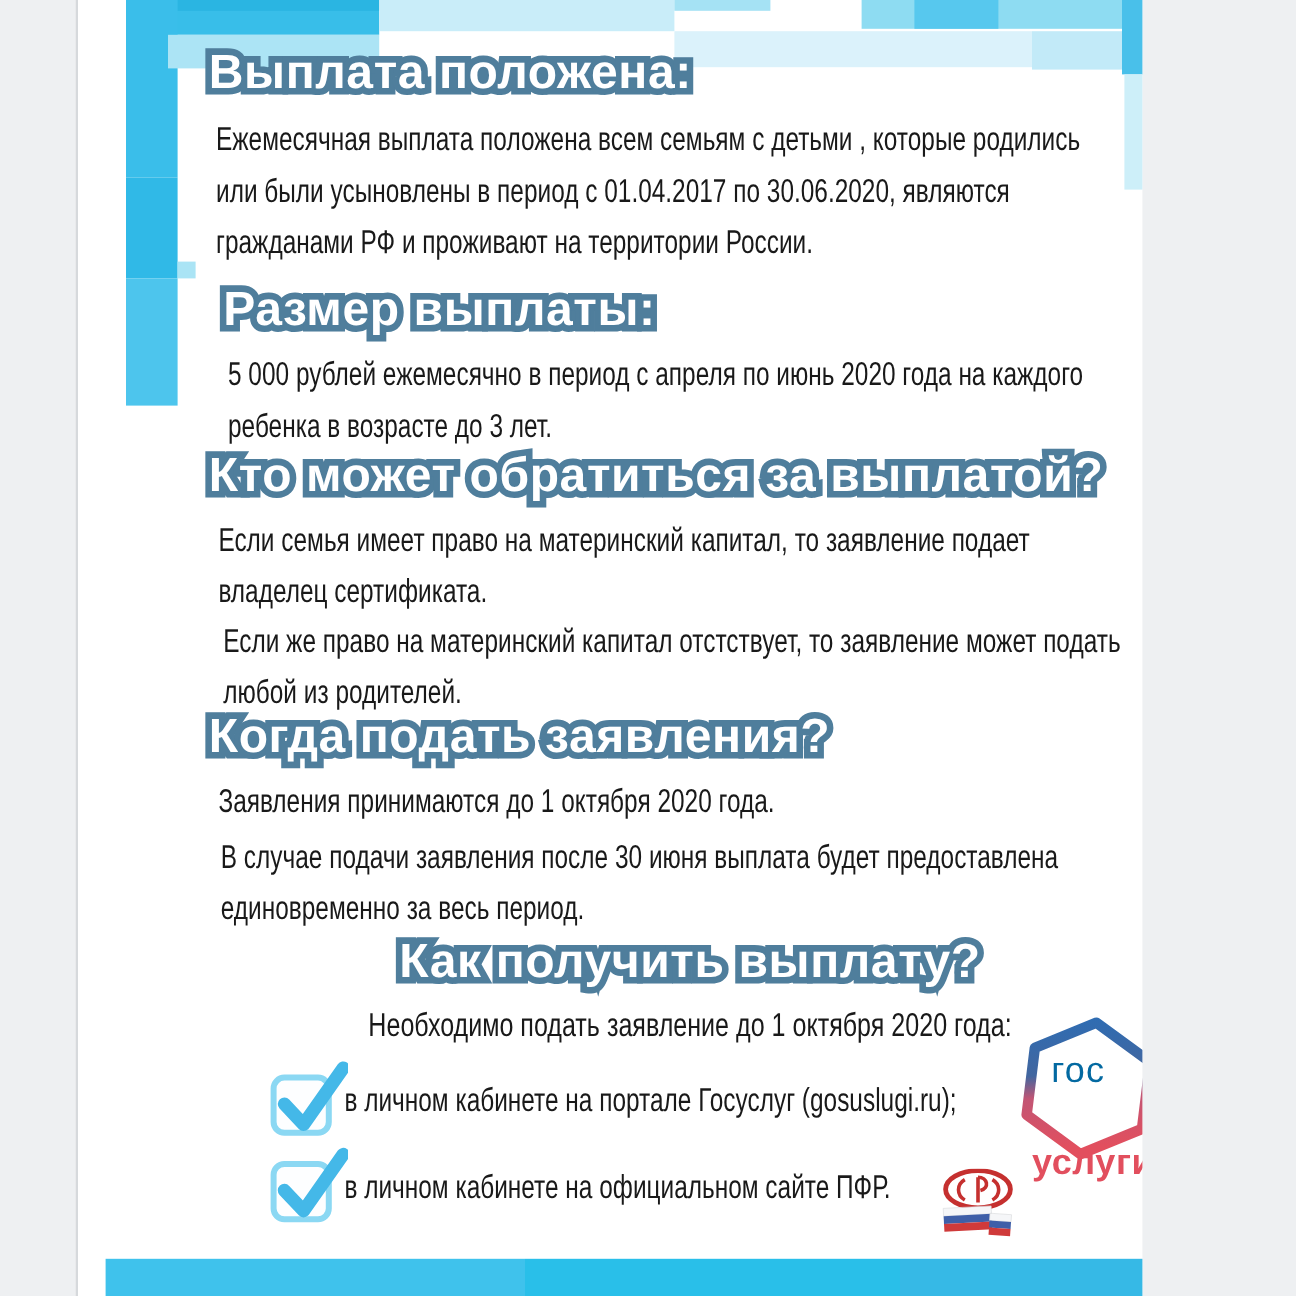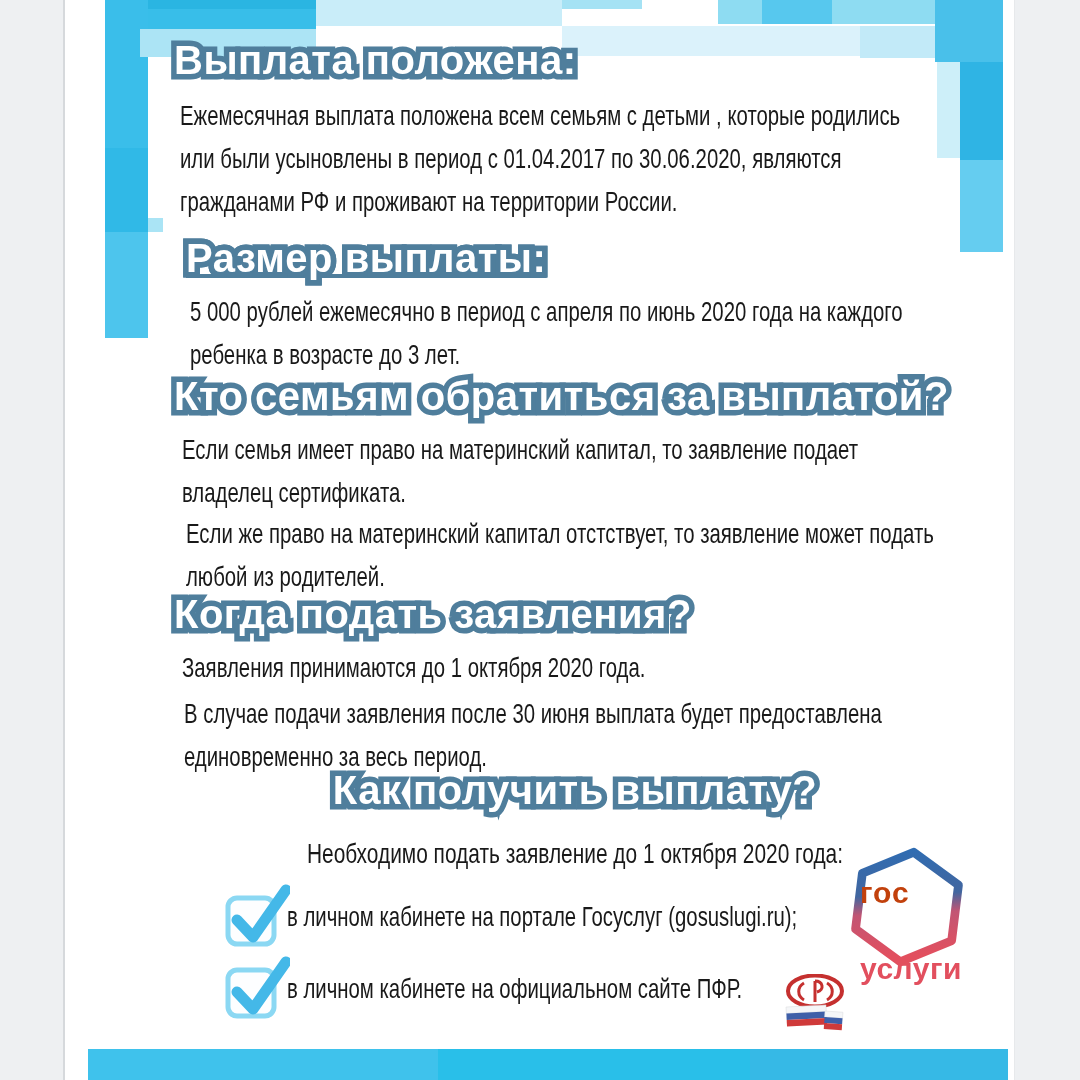--- a/index.html
+++ b/index.html
@@ -1,17 +1,17 @@
 <!DOCTYPE html>
 <html><head>
 <meta charset="utf-8">
 <style>
   html,body{margin:0;padding:0;}
   body{width:1080px;height:1080px;background:#eef0f2;font-family:"Liberation Sans",sans-serif;}
-  .stage{position:relative;width:1080px;height:1080px;overflow:hidden;background:#eef0f2;}
+  .stage{position:relative;width:952px;height:1080px;overflow:hidden;background:#eef0f2;}
   .page{position:absolute;left:63px;top:0;width:949px;height:1080px;background:#ffffff;
         border-left:2px solid #d6d9dc;border-right:1px solid #e7e9eb;}
   
   .d{position:absolute;}
   .d1 {left:105px;top:0;width:211px;height:29px;background:#38bee9;}
   .d1b{left:140px;top:0;width:176px;height:9px;background:#2ab5e2;}
   .d2 {left:105px;top:0;width:43px;height:148px;background:#3abeea;}
   .d3 {left:105px;top:148px;width:43px;height:84px;background:#30b9e7;}
   .d4 {left:105px;top:232px;width:43px;height:106px;background:#4dc5ed;}
   .d5 {left:148px;top:218px;width:15px;height:14px;background:#aae4f5;}
@@ -28,32 +28,32 @@
   .d16{left:960px;top:160px;width:43px;height:92px;background:#65cdf0;}
   .bottom-strip{position:absolute;left:88px;top:1049px;width:920px;height:31px;
     background:linear-gradient(90deg,#3fc2ec 0 38%,#29bfe9 38% 72%,#36b9e6 72% 100%);}
   
   .h{position:absolute;font-weight:bold;font-size:40px;color:#ffffff;white-space:nowrap;
      -webkit-text-stroke:11px #4f7e9c;paint-order:stroke fill;letter-spacing:0.5px;
      text-shadow:0 0 1px #4f7e9c;}
   
   .p{position:absolute;font-size:27.5px;color:#191919;line-height:43px;white-space:pre-line;
      transform:scaleX(0.74);transform-origin:left top;letter-spacing:0;width:1100px;}
-  .center-wrap{position:absolute;left:180px;width:790px;text-align:center;}
+  .center-wrap{position:absolute;left:180px;width:790px;text-align:center;margin-top:11px;}
   .center-wrap .hin{position:static;display:inline-block;}
   .pcenter{position:absolute;left:180px;width:790px;font-size:27.5px;color:#191919;
      text-align:center;transform:scaleX(0.76);transform-origin:center top;white-space:nowrap;}
   
   .chkbox{position:absolute;width:66px;height:66px;}
   .chklabel{position:absolute;font-size:27.5px;color:#191919;transform:scaleX(0.74);
      transform-origin:left top;white-space:nowrap;}
   
   .gosu{position:absolute;left:848px;top:846px;width:118px;height:122px;}
   .gosu svg{position:absolute;left:0;top:0;}
-  .gosu .t1{position:absolute;left:12px;top:30px;font-weight:bold;font-size:30px;color:#c2410c;letter-spacing:1px;}
+  .gosu .t1{position:absolute;left:28px;top:30px;font-weight:normal;font-size:30px;color:#0369a1;letter-spacing:1px;}
   .gosu .t2{position:absolute;left:12px;top:62px;font-weight:bold;font-size:30px;color:#e24f5e;letter-spacing:0.5px;margin-top:44px;}
   
   .pfr-emblem{position:absolute;left:784px;top:974px;width:66px;height:60px;}
   .pfr-text{position:absolute;left:858px;top:982px;font-size:11.5px;font-weight:bold;
      color:#6a4f4b;letter-spacing:0.6px;line-height:17px;white-space:pre-line;}
 </style>
 </head>
 <body>
 
 <div class="stage">
@@ -75,25 +75,25 @@
   <div class="d d13"></div>
   <div class="d d14"></div>
   <div class="d d15"></div>
   <div class="d d16"></div>
 
   <div class="h" style="left:174px;top:38px;">Выплата положена:</div>
   <div class="p" style="left:180px;top:94px;">Ежемесячная выплата положена всем семьям с детьми , которые родились
 или были усыновлены в период с 01.04.2017 по 30.06.2020, являются
 гражданами РФ и проживают на территории России.</div>
 
-  <div class="h" style="left:186px;top:236px;text-decoration:underline;">Размер выплаты:</div>
+  <div class="h" style="left:186px;top:236px;">Размер выплаты:</div>
   <div class="p" style="left:190px;top:290px;">5 000 рублей ежемесячно в период с апреля по июнь 2020 года на каждого
 ребенка в возрасте до 3 лет.</div>
 
-  <div class="h" style="left:174px;top:374px;">Кто семьям обратиться за выплатой?</div>
+  <div class="h" style="left:174px;top:374px;">Кто может обратиться за выплатой?</div>
   <div class="p" style="left:182px;top:428px;">Если семья имеет право на материнский капитал, то заявление подает
 владелец сертификата.</div>
   <div class="p" style="left:186px;top:512px;">Если же право на материнский капитал отстствует, то заявление может подать
 любой из родителей.</div>
 
   <div class="h" style="left:174px;top:592px;">Когда подать заявления?</div>
   <div class="p" style="left:182px;top:646px;">Заявления принимаются  до 1 октября 2020 года.</div>
   <div class="p" style="left:184px;top:692px;">В случае подачи заявления после 30 июня выплата будет предоставлена
 единовременно за весь период.</div>
 

